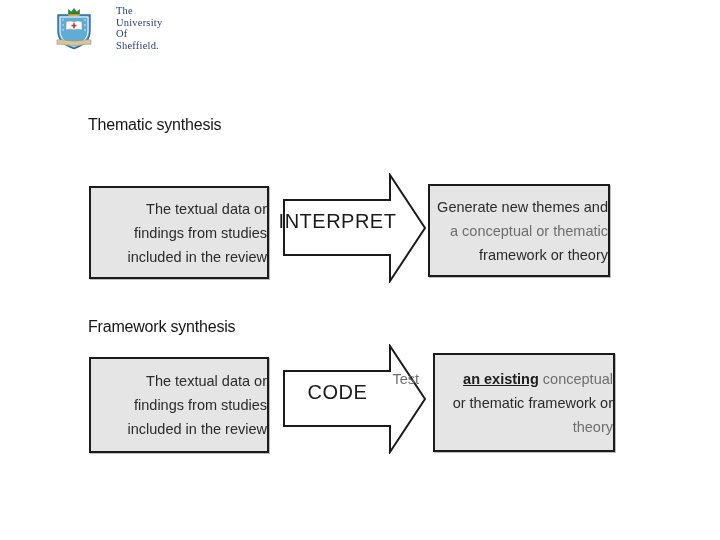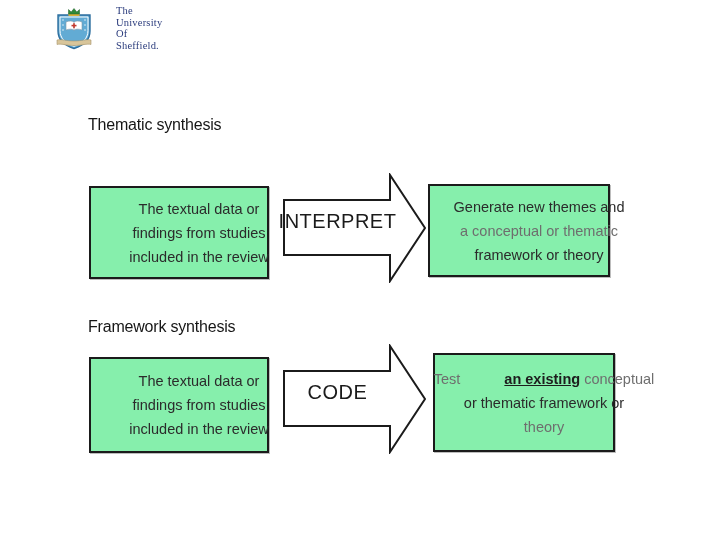--- a/index.html
+++ b/index.html
@@ -33,24 +33,24 @@
   .heading {
     position: absolute; left: 88px;
     font-size: 16px; font-weight: 400;
     letter-spacing: -0.2px;
     color: #161616;
   }
 
   
   .box {
     position: absolute;
-    background: #86efac;
+    background: #e5e5e5;
     border: 2px solid #1b1b1b;
     display: flex; flex-direction: column;
-    justify-content: center; align-items: center;
+    justify-content: center; align-items: flex-end;
     text-align: center;
     box-shadow: 1px 1px 0 #bdbdbd;
     padding-left: 40px;
   }
   .box-line {
     font-size: 14.5px; line-height: 24px;
     color: #2b2b2b;
     white-space: nowrap;
   }
   .faded { color: #6e6e6e; }

